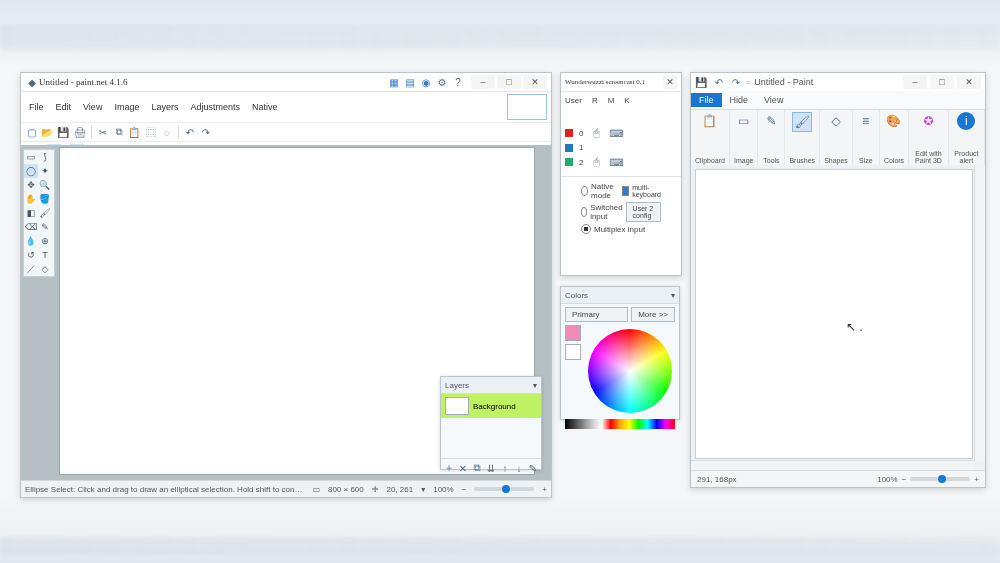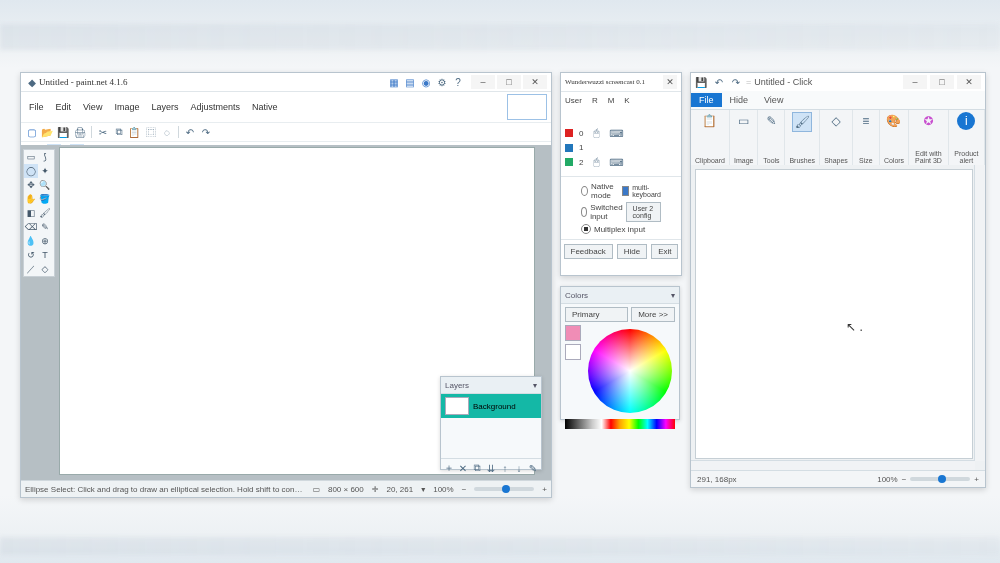--- a/index.html
+++ b/index.html
@@ -19,21 +19,21 @@
 .canvas-area{position:absolute;background:#b6bfc4;}
 .canvas-white{background:#fff;border:1px solid #9aa;}
 .toolbox{position:absolute;left:2px;background:#f3f6f8;border:1px solid #c8d0d6;display:flex;flex-direction:column;width:30px;}
 .toolbox .t-row{display:flex;}
 .tool-b{width:14px;height:14px;display:flex;align-items:center;justify-content:center;font-size:9px;color:#44586a;}
 .tool-sel{background:#cfe3f6;}
 .statusbar{position:absolute;left:0;right:0;bottom:0;height:16px;background:#eef2f4;border-top:1px solid #d0d8dd;display:flex;align-items:center;padding:0 4px;font-size:8px;color:#555;gap:8px;}
 .floater{position:absolute;background:#f6f9fb;border:1px solid #b8c4ce;box-shadow:0 1px 4px rgba(0,0,0,.15);}
 .floater-title{height:14px;font-size:8px;color:#556;padding:1px 4px;display:flex;align-items:center;justify-content:space-between;background:#eaf0f4;border-bottom:1px solid #d4dde3;}
 .layer-thumb{width:22px;height:16px;background:#fff;border:1px solid #aab;}
-.layer-row{display:flex;align-items:center;gap:4px;padding:3px 4px;background:#14b8a6;font-size:8px;}
+.layer-row{display:flex;align-items:center;gap:4px;padding:3px 4px;background:#bef264;font-size:8px;}
 .panel-body{padding:4px;font-size:9px;}
 .user-hdr{display:flex;gap:10px;font-size:8px;color:#444;margin-bottom:21px;}
 .user-row{display:flex;align-items:center;gap:6px;font-size:8px;color:#444;margin-bottom:3px;}
 .clr-dot{width:8px;height:8px;}
 .opt-row{display:flex;align-items:center;gap:3px;font-size:8px;color:#444;margin:2px 0;}
 .radio,.check{width:8px;height:8px;border:1px solid #888;display:inline-block;}
 .radio{border-radius:50%;}
 .check.on{background:#3a78c8;}
 .radio.on{background:radial-gradient(#333 40%,#fff 45%);}
 .pill-btn{padding:2px 6px;border:1px solid #b0bcc4;font-size:8px;color:#444;background:#f0f3f5;}
@@ -243,25 +243,20 @@
     <div class="opt-row">
           <span class="radio"></span>
           <span>Switched input</span>
       <span class="pill-btn" style="margin-left:auto;font-size:7px">User 2 config</span>
     </div>
     <div class="opt-row">
           <span class="radio on"></span>
           <span>Multiplex input</span>
         </div>
   </div>
-  <div class="btn-row">
-    <span class="pill-btn">Feedback</span>
-    <span class="pill-btn">Hide</span>
-    <span class="pill-btn">Exit</span>
-  </div>
 </div>
 
 <div class="floater" style="left:560px;top:286px;width:118px;height:132px">
   <div class="floater-title">
     <span>Colors</span>
     <span>▾</span>
   </div>
   <div style="display:flex;gap:3px;padding:3px 4px;align-items:flex-start">
     <span class="pill-btn" style="flex:1">Primary</span>
     <span class="pill-btn">More &gt;&gt;</span>
@@ -279,21 +274,21 @@
   </div>
   <div class="hue-strip" style="margin:2px 4px 4px"></div>
 </div>
 
 <div class="window" style="left:690px;top:72px;width:294px;height:414px">
   <div class="qa-row">
     <span class="ico-btn ico-blue">💾</span>
     <span class="ico-btn">↶</span>
     <span class="ico-btn">↷</span>
     <span style="color:#bbb">=</span>
-    <span style="flex:1">Untitled - Click</span>
+    <span style="flex:1">Untitled - Paint</span>
     <span class="win-btn">–</span>
     <span class="win-btn">□</span>
     <span class="win-btn">✕</span>
   </div>
   <div class="tabs-row">
     <span class="tab tab-file">File</span>
     <span class="tab">Hide</span>
     <span class="tab">View</span>
   </div>
   <div class="ribbon">

